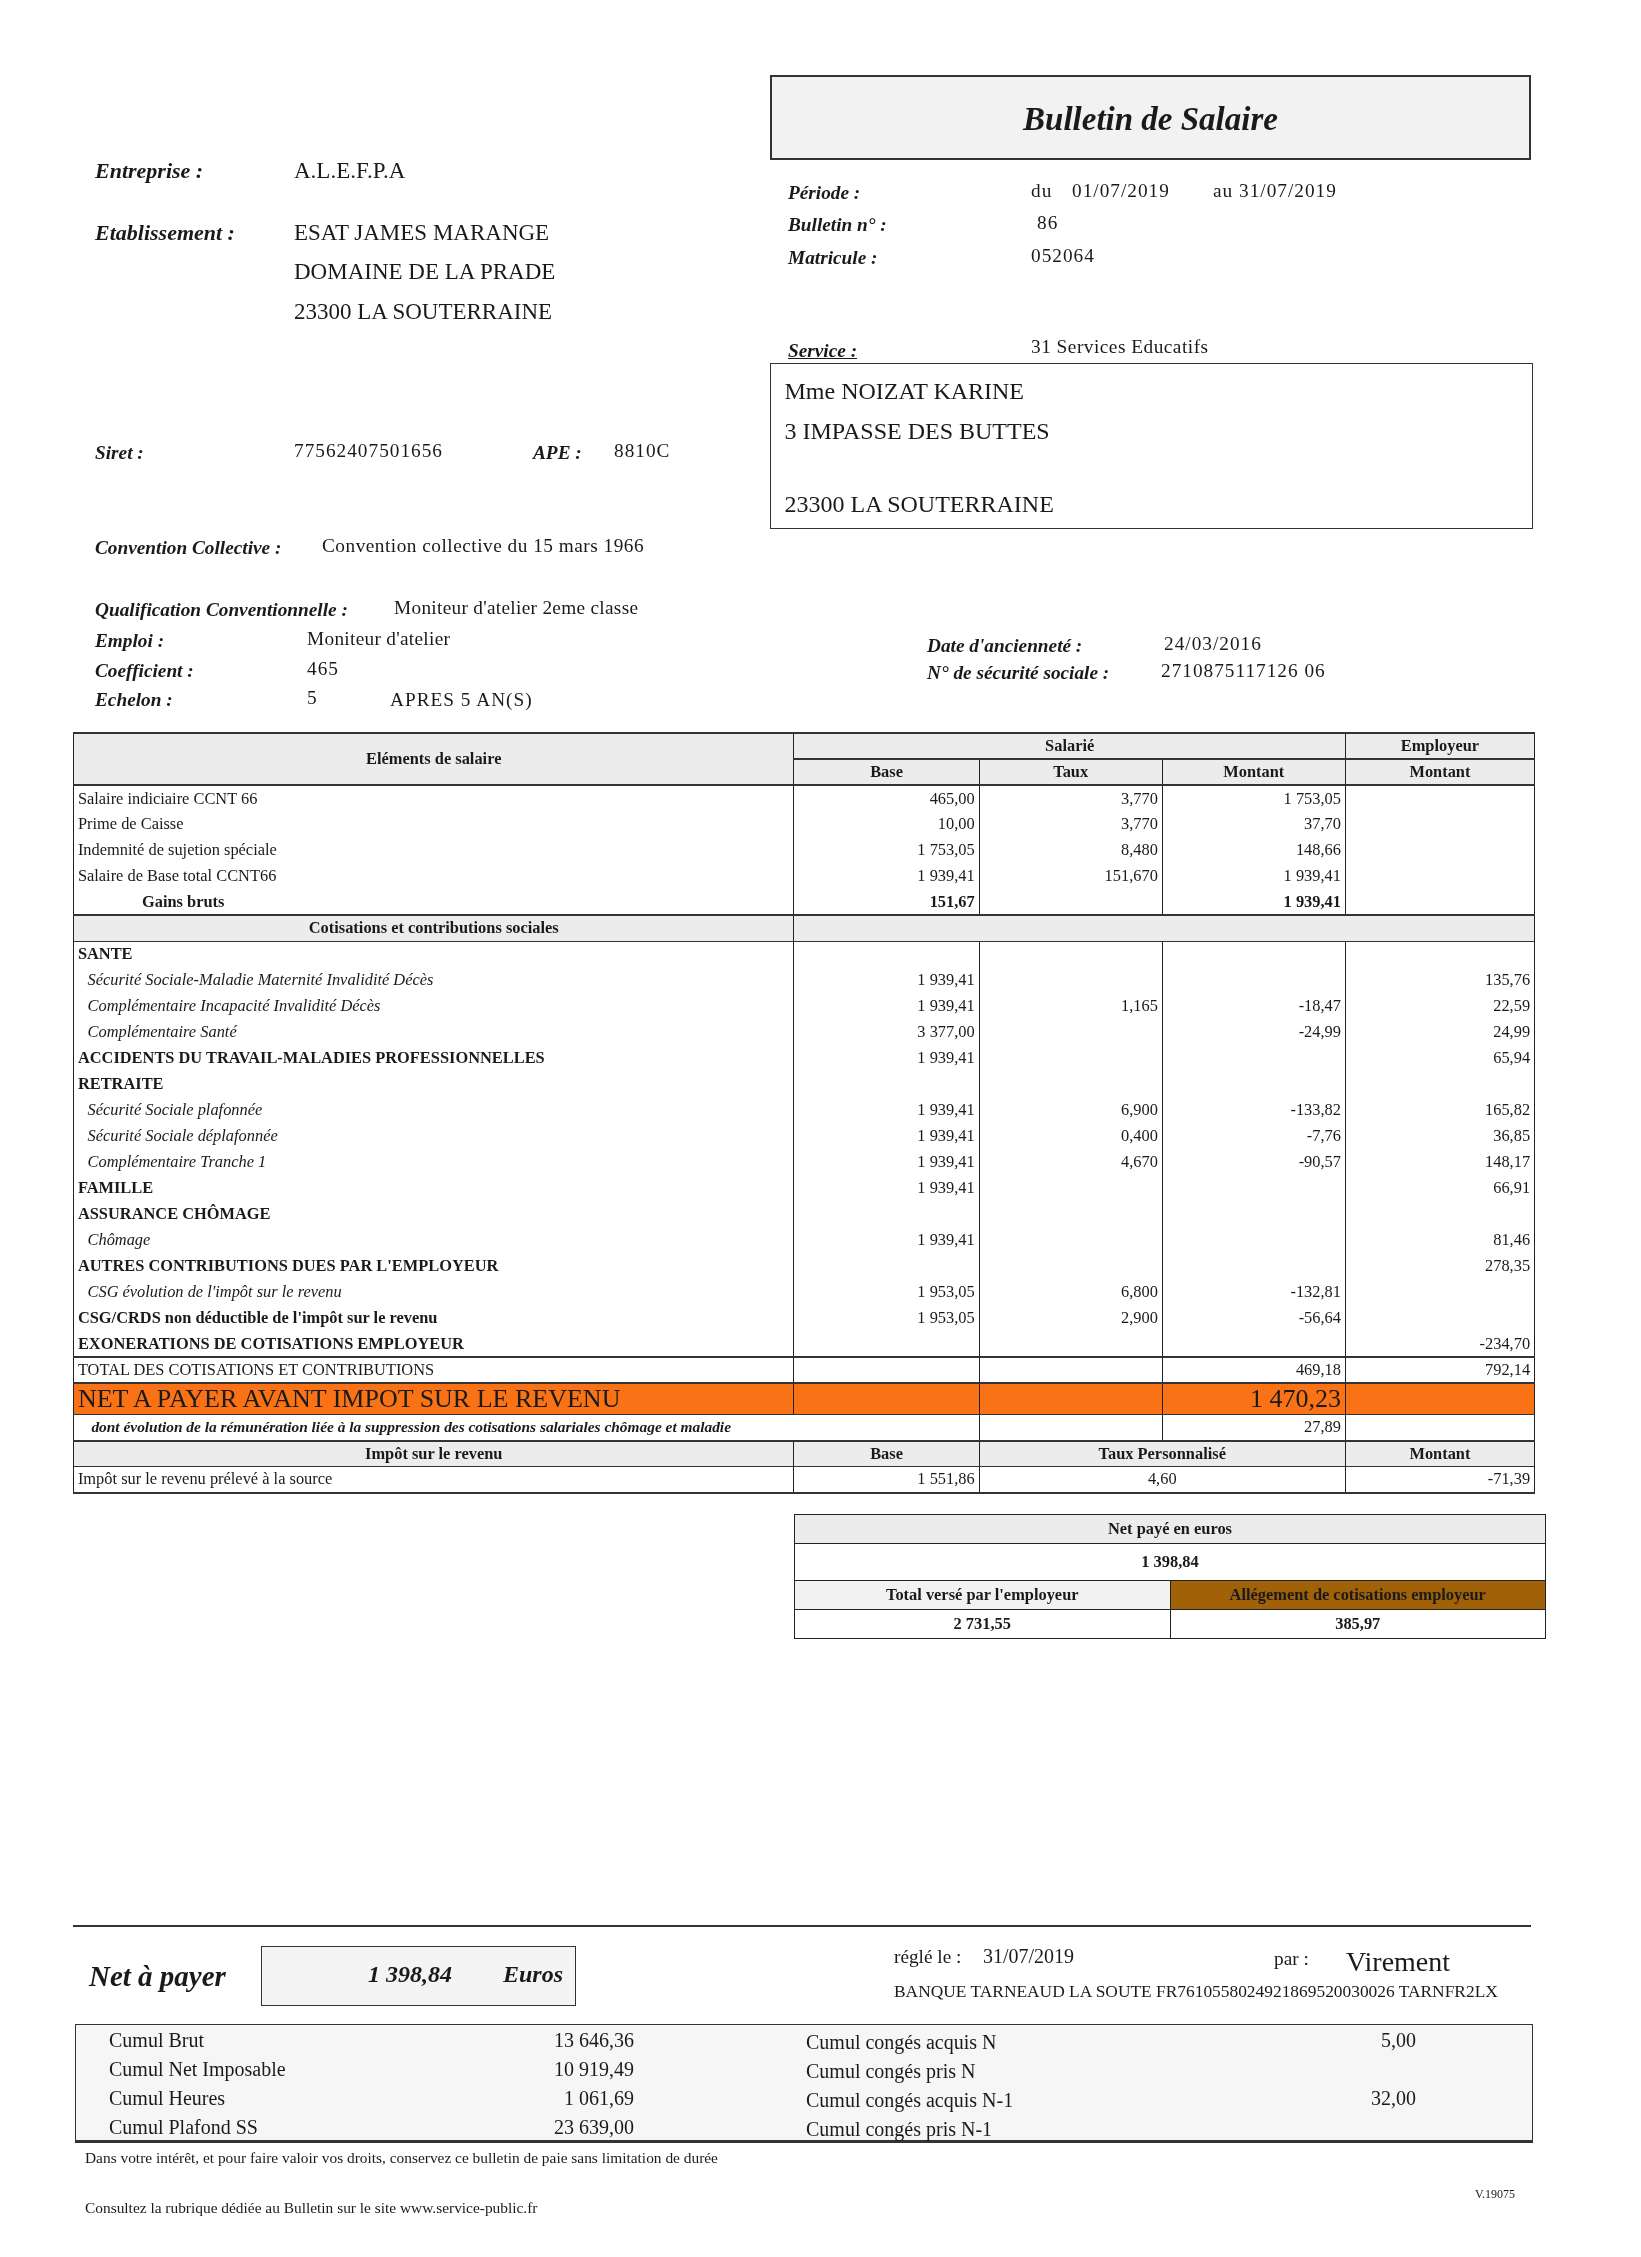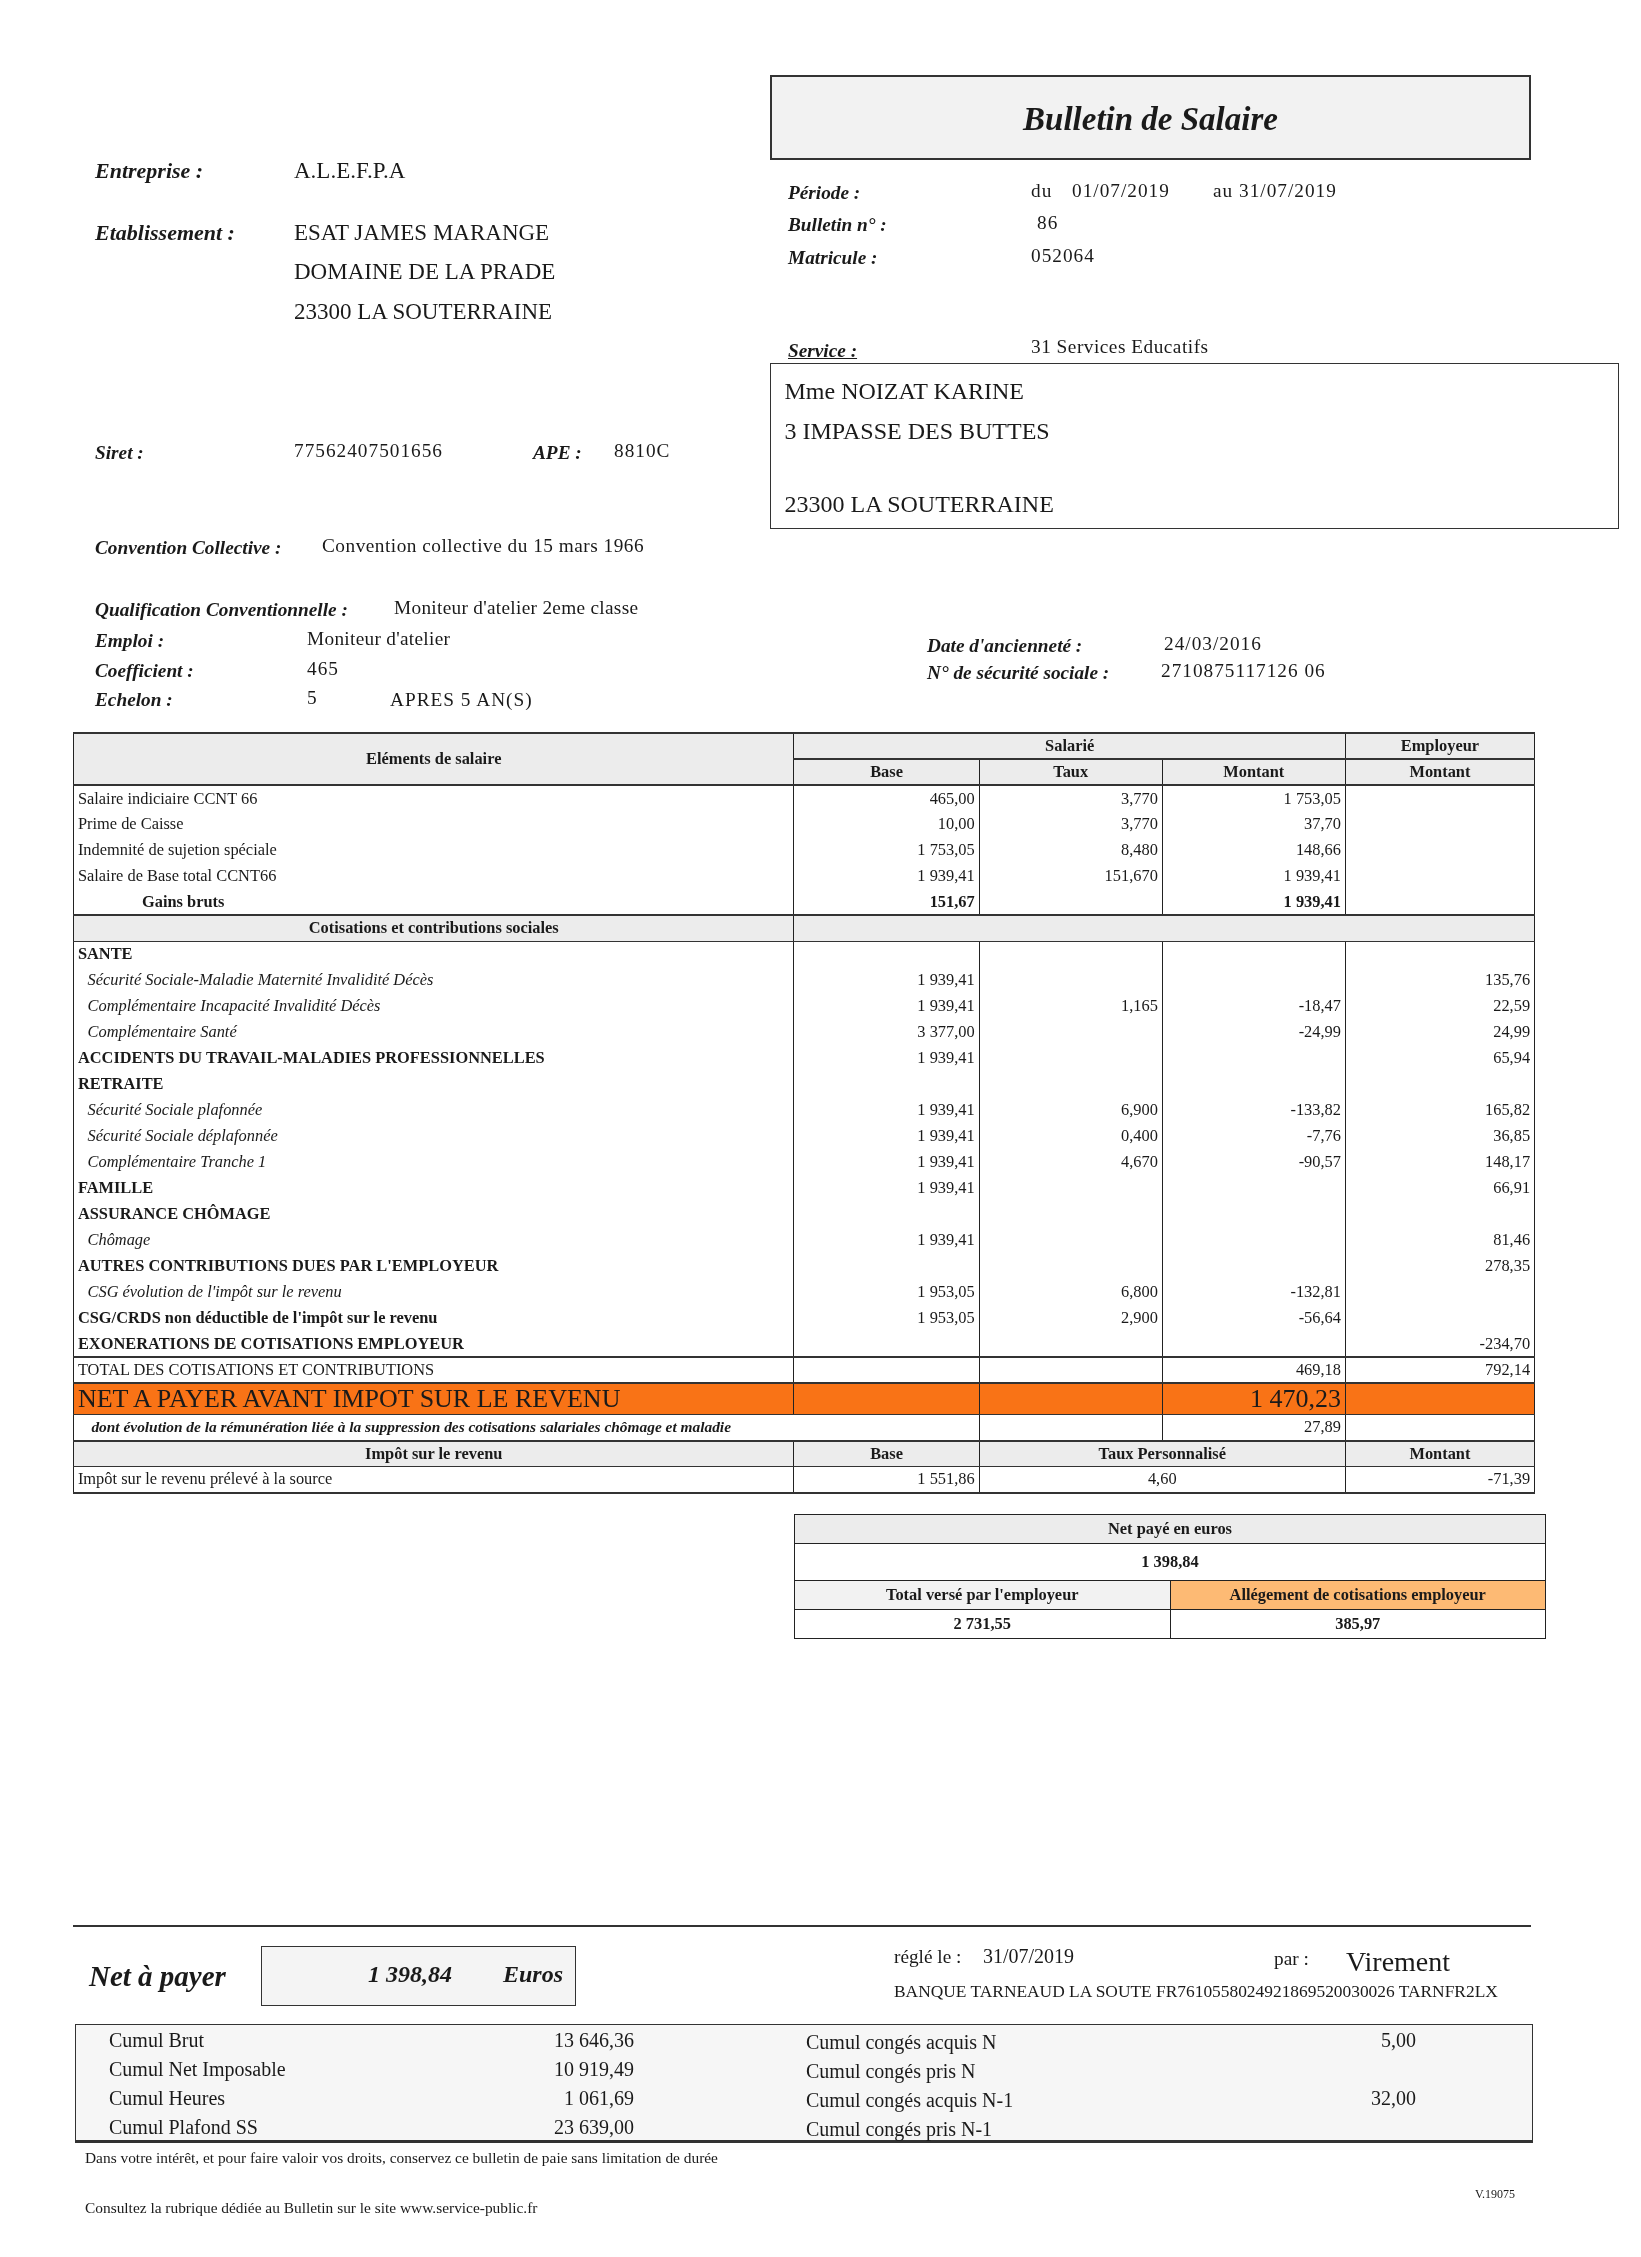--- a/index.html
+++ b/index.html
@@ -10,21 +10,21 @@
 
   
   #title-box { left: 770px; top: 75px; width: 761px; height: 85px; border: 2.9px solid #333; background: #f2f2f2; }
   #title-box span { display:block; text-align:center; font-size: 33px; font-style: italic; font-weight: bold; line-height: 85px; }
 
   .hdr-l-lbl { font-size: 22px; }
   .hdr-val { font-size: 23px; }
   .small-lbl { font-size: 19.3px; }
   .small-val { font-size: 19.3px; letter-spacing: 1px; }
 
-  #addr-box { left: 770px; top: 363px; width: 849px; height: 166px; border: 1.9px solid #333; }
+  #addr-box { left: 770px; top: 363px; width: 763px; height: 166px; border: 1.9px solid #333; }
   #addr-box div { position:absolute; left: 13.5px; font-size: 24px; }
 
   
   table.pay { position: absolute; border-collapse: collapse; font-size: 16.4px; }
   table.pay td { border-left: 1.9px solid #222; border-right: 1.9px solid #222; padding: 0 3.9px; height: 26px; white-space: nowrap; }
   table.pay td.num { text-align: right; }
   table.pay tr.hdr td { background: #ececec; text-align: center; font-weight: bold; border-top: 2.9px solid #333; border-bottom: 2.9px solid #333; }
   table.pay tr.sub td { background: #ececec; text-align: center; font-weight: bold; border-bottom: 2.9px solid #333; }
   table.pay .bold { font-weight: bold; }
   table.pay .ital { font-style: italic; padding-left: 13.5px; }
@@ -314,21 +314,21 @@
 <table class="netbox" style="left:794px;top:1514px;width:752px;">
   <tbody>
       <tr>
         <td colspan="2" style="background:#ececec;">Net payé en euros</td>
       </tr>
   <tr>
         <td colspan="2" style="height:37px;">1 398,84</td>
       </tr>
   <tr>
     <td style="width:50%;background:#f2f2f2;">Total versé par l'employeur</td>
-    <td style="background:#fdba74;">Allégement de cotisations employeur</td>
+    <td style="background:#a16207;">Allégement de cotisations employeur</td>
   </tr>
   <tr>
     <td>2 731,55</td>
     <td>385,97</td>
   </tr>
 </tbody>
   </table>
 
 <div class="abs" style="left:73px;top:1925px;width:1458px;height:1.9px;background:#333;"></div>
 

